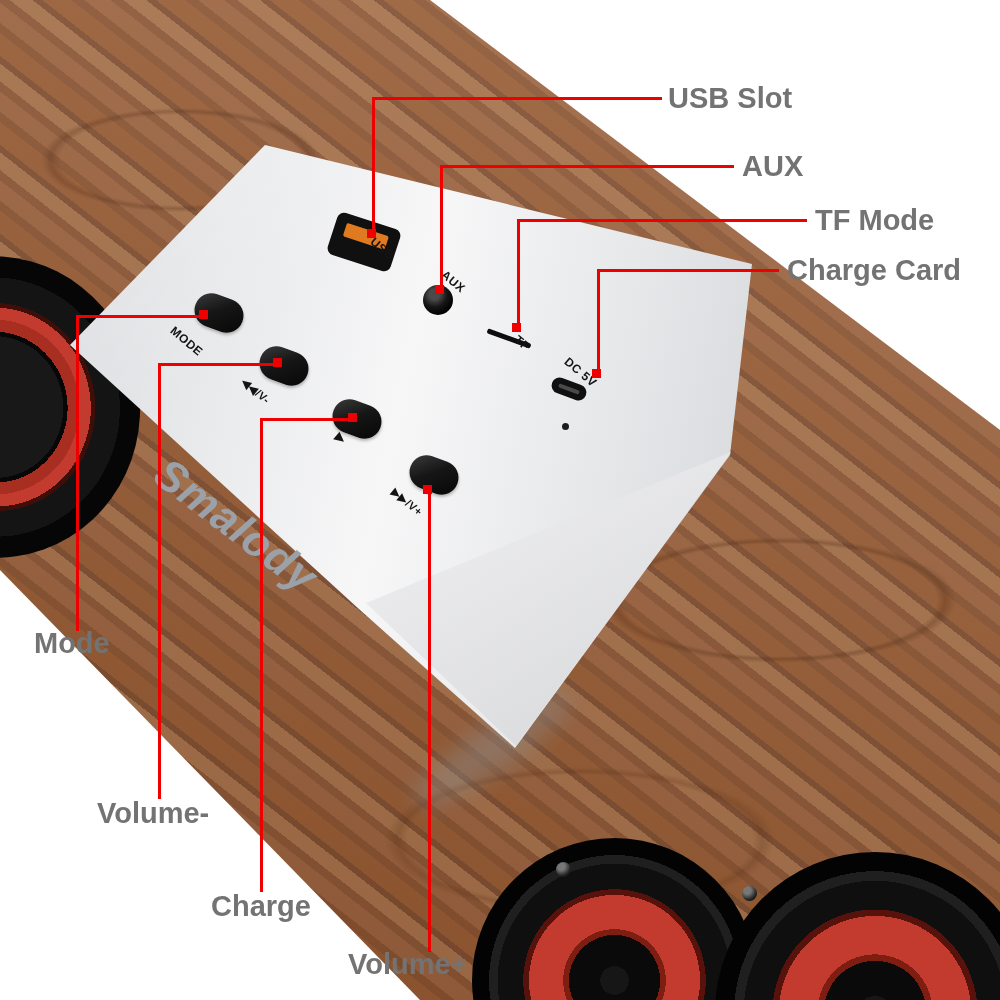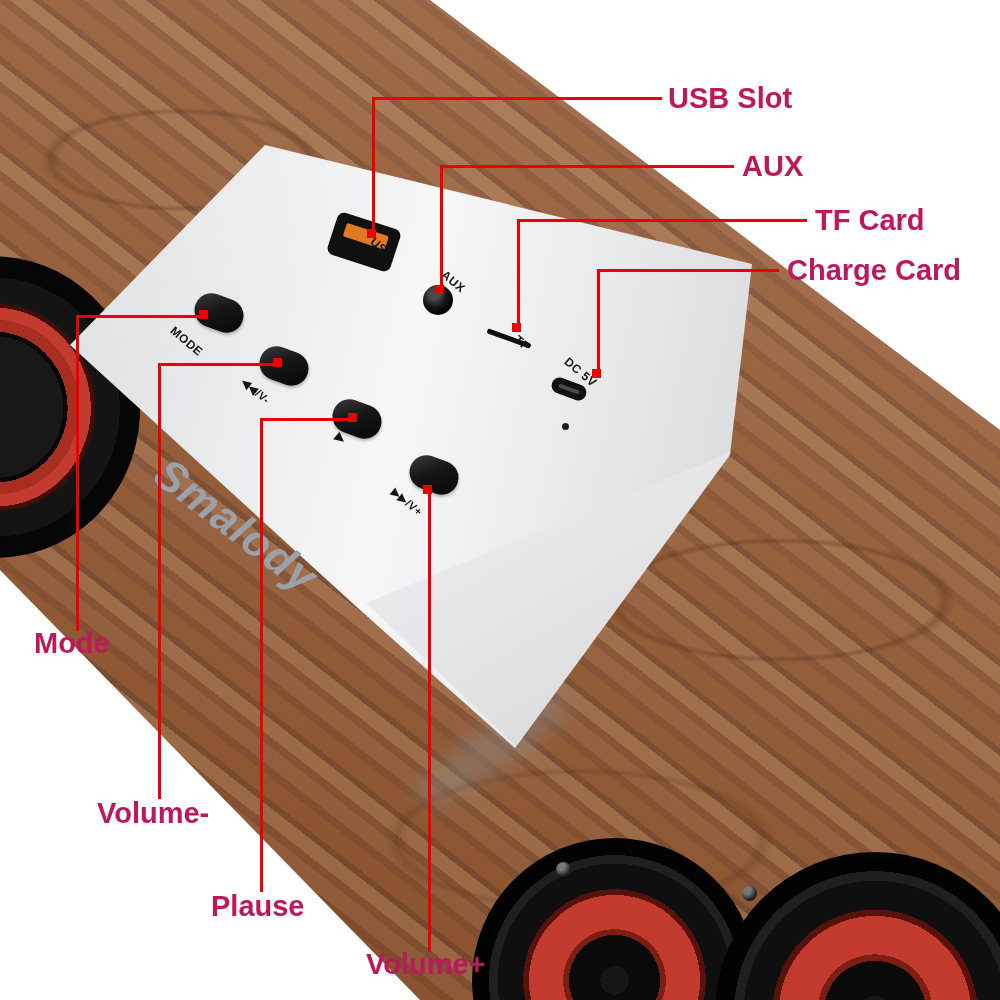--- a/index.html
+++ b/index.html
@@ -58,21 +58,21 @@
     background:linear-gradient(140deg,#3d3d3d 0%,#161616 45%,#060606 100%);
     box-shadow:1px 2px 3px rgba(0,0,0,.25);}
   .print{position:absolute;font:700 12px "Liberation Sans",sans-serif;color:#141414;
     transform:rotate(40deg);transform-origin:0 50%;white-space:nowrap;letter-spacing:.5px;}
   .logo{position:absolute;left:175px;top:448px;transform:rotate(37deg);transform-origin:0 0;
     font:italic 700 44px "Liberation Sans",sans-serif;color:#9aa1a8;letter-spacing:1px;}
 
   
   .line{position:absolute;background:#ee0000;}
   .sq{position:absolute;width:9px;height:9px;background:#ee0000;}
-  .lbl{position:absolute;font:700 29px "Liberation Sans",sans-serif;color:#be185d;white-space:nowrap;}
+  .lbl{position:absolute;font:700 29px "Liberation Sans",sans-serif;color:#737373;white-space:nowrap;}
 </style>
 </head>
 <body>
 
 <div class="scene">
 
   <div class="wood"></div>
 
   <div class="spk left-spk"></div>
   <div class="spk spk-a"></div>
@@ -121,39 +121,39 @@
   <div class="lbl" style="left:668px;top:82px;">USB Slot</div>
 
   <div class="line" style="left:440px;top:165px;width:294px;height:3px;"></div>
   <div class="line" style="left:440px;top:165px;width:3px;height:126px;"></div>
   <div class="sq" style="left:435px;top:285px;"></div>
   <div class="lbl" style="left:742px;top:150px;">AUX</div>
 
   <div class="line" style="left:517px;top:219px;width:290px;height:3px;"></div>
   <div class="line" style="left:517px;top:219px;width:3px;height:110px;"></div>
   <div class="sq" style="left:512px;top:323px;"></div>
-  <div class="lbl" style="left:815px;top:204px;">TF Card</div>
+  <div class="lbl" style="left:815px;top:204px;">TF Mode</div>
 
   <div class="line" style="left:597px;top:269px;width:182px;height:3px;"></div>
   <div class="line" style="left:597px;top:269px;width:3px;height:106px;"></div>
   <div class="sq" style="left:592px;top:369px;"></div>
   <div class="lbl" style="left:787px;top:254px;">Charge Card</div>
 
   <div class="line" style="left:76px;top:315px;width:3px;height:316px;"></div>
   <div class="line" style="left:76px;top:315px;width:130px;height:3px;"></div>
   <div class="sq" style="left:199px;top:310px;"></div>
   <div class="lbl" style="left:34px;top:627px;">Mode</div>
 
   <div class="line" style="left:158px;top:363px;width:3px;height:436px;"></div>
   <div class="line" style="left:158px;top:363px;width:122px;height:3px;"></div>
   <div class="sq" style="left:273px;top:358px;"></div>
   <div class="lbl" style="left:97px;top:797px;">Volume-</div>
 
   <div class="line" style="left:260px;top:418px;width:3px;height:474px;"></div>
   <div class="line" style="left:260px;top:418px;width:95px;height:3px;"></div>
   <div class="sq" style="left:348px;top:413px;"></div>
-  <div class="lbl" style="left:211px;top:890px;">Plause</div>
+  <div class="lbl" style="left:211px;top:890px;">Charge</div>
 
   <div class="line" style="left:428px;top:490px;width:3px;height:462px;"></div>
   <div class="sq" style="left:423px;top:485px;"></div>
-  <div class="lbl" style="left:366px;top:948px;">Volume+</div>
+  <div class="lbl" style="left:348px;top:948px;">Volume+</div>
 
 </div>
 
 </body></html>

